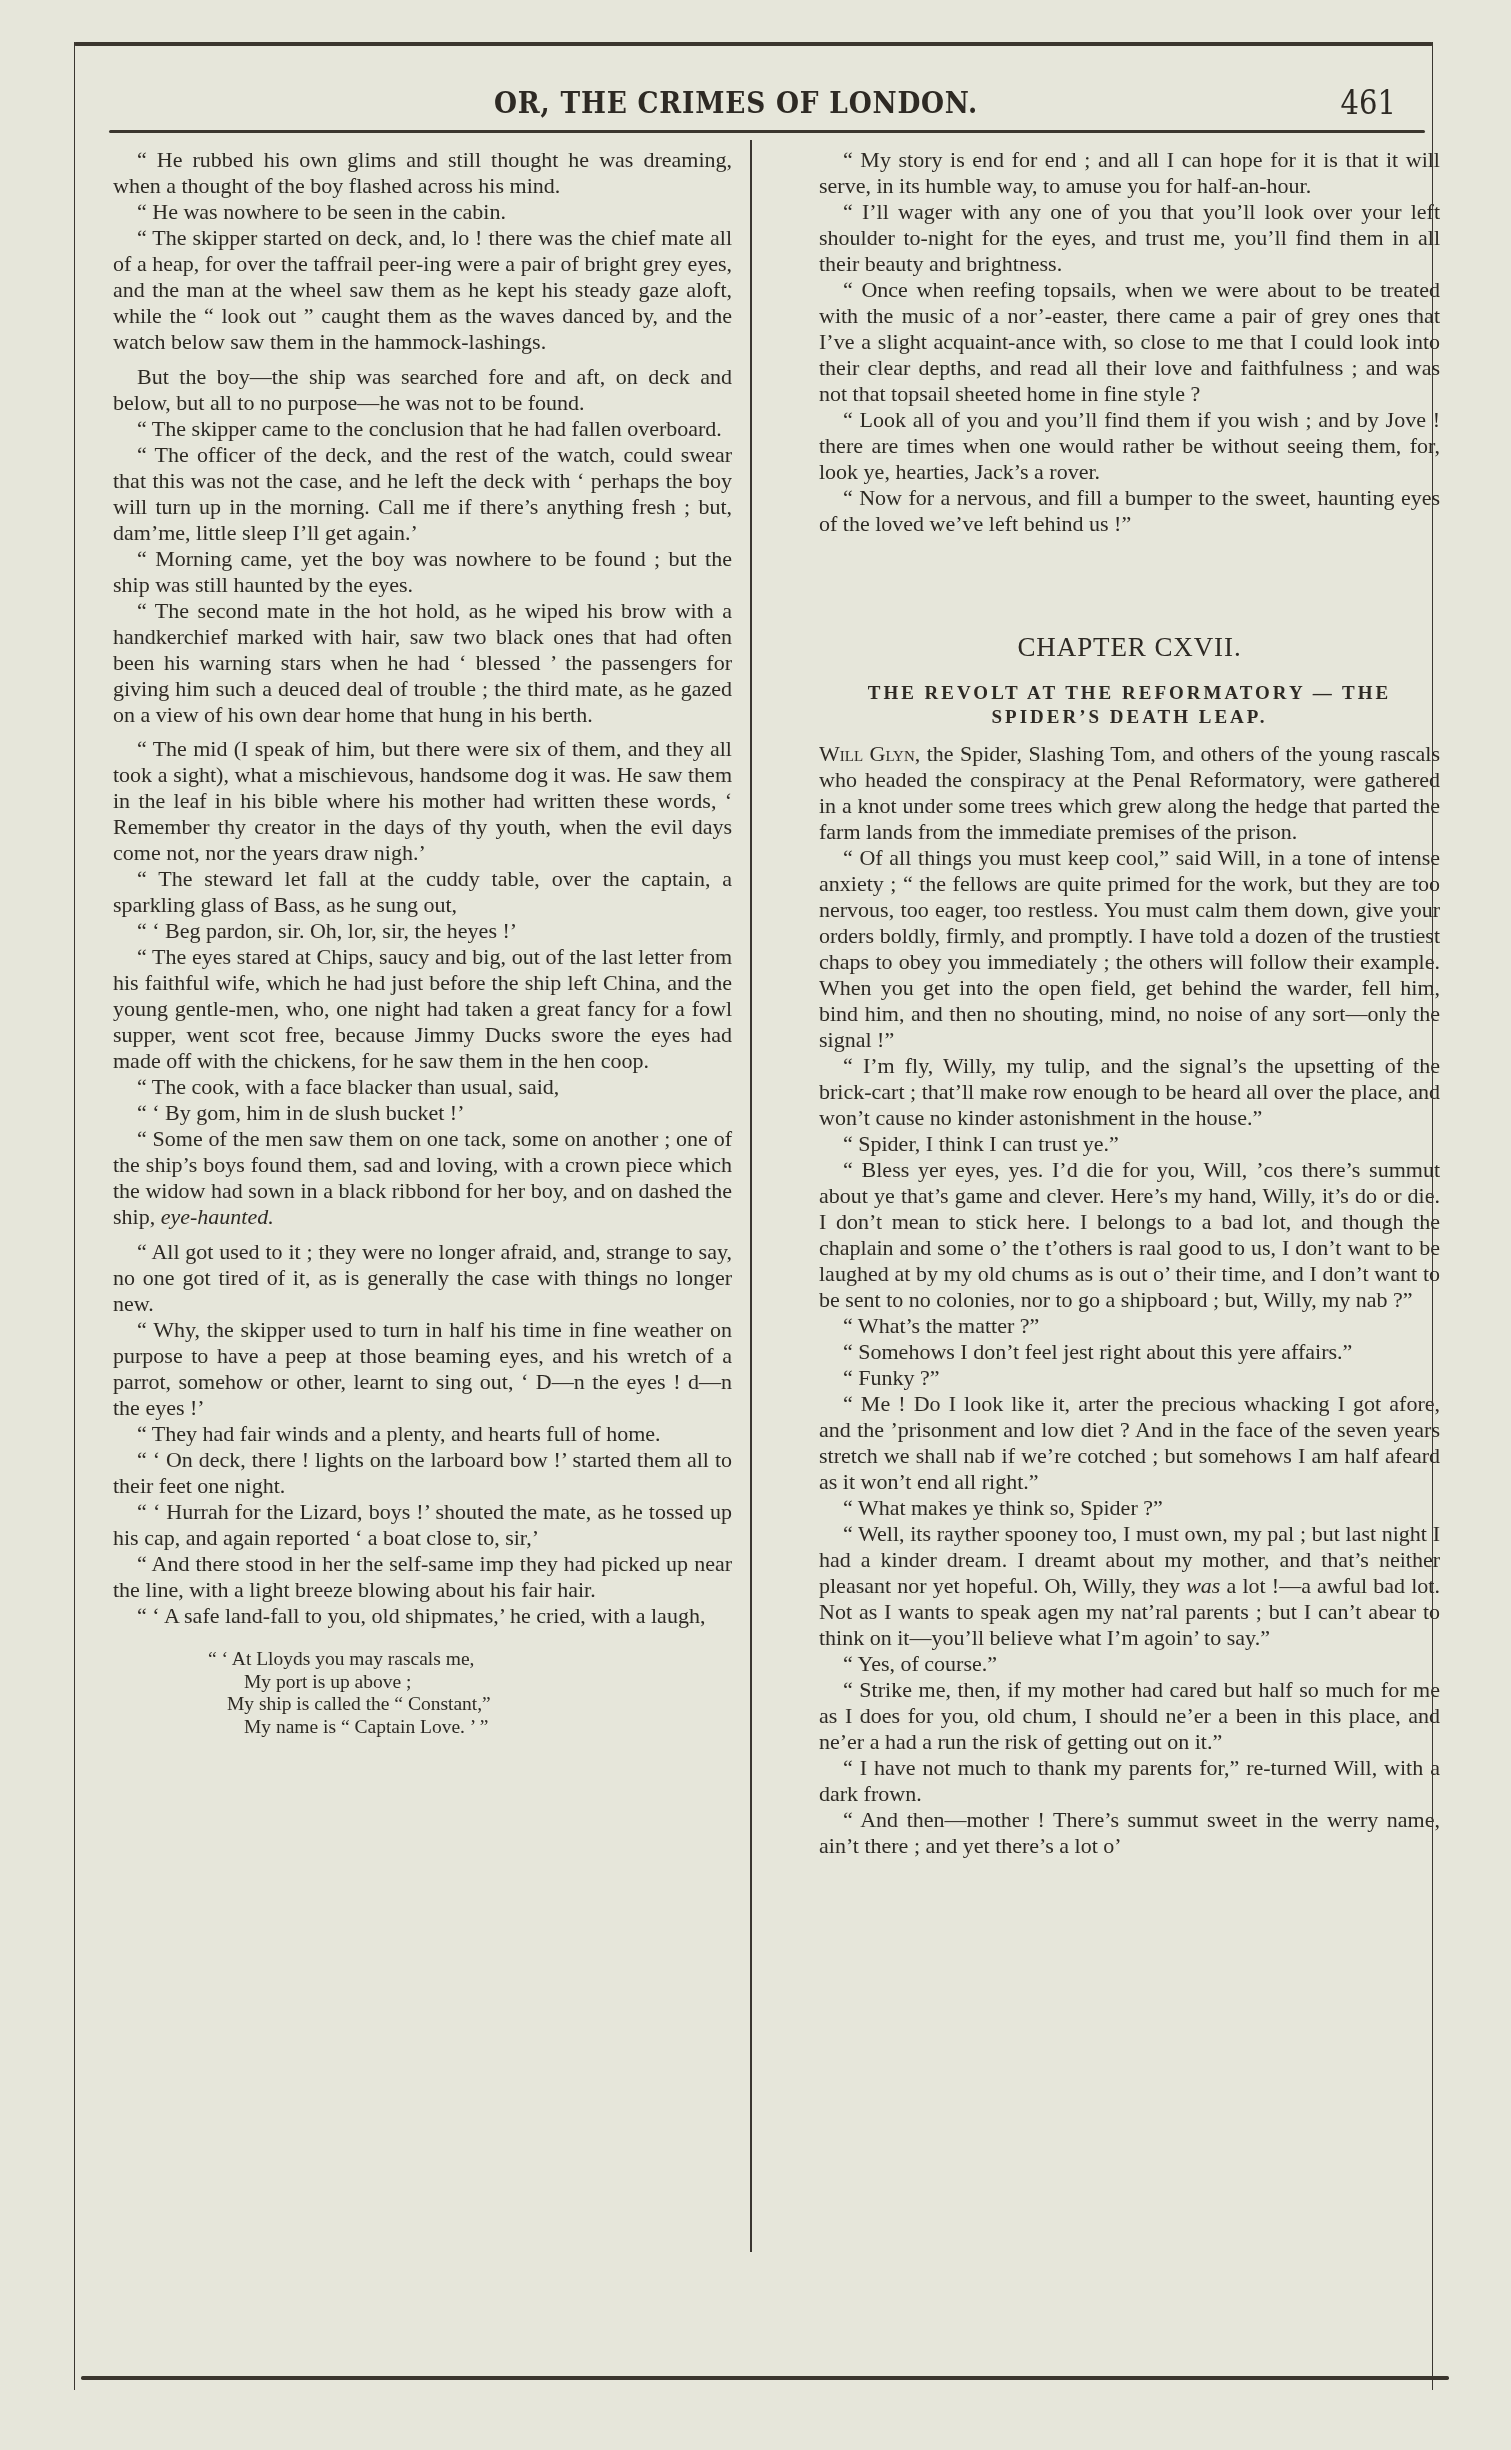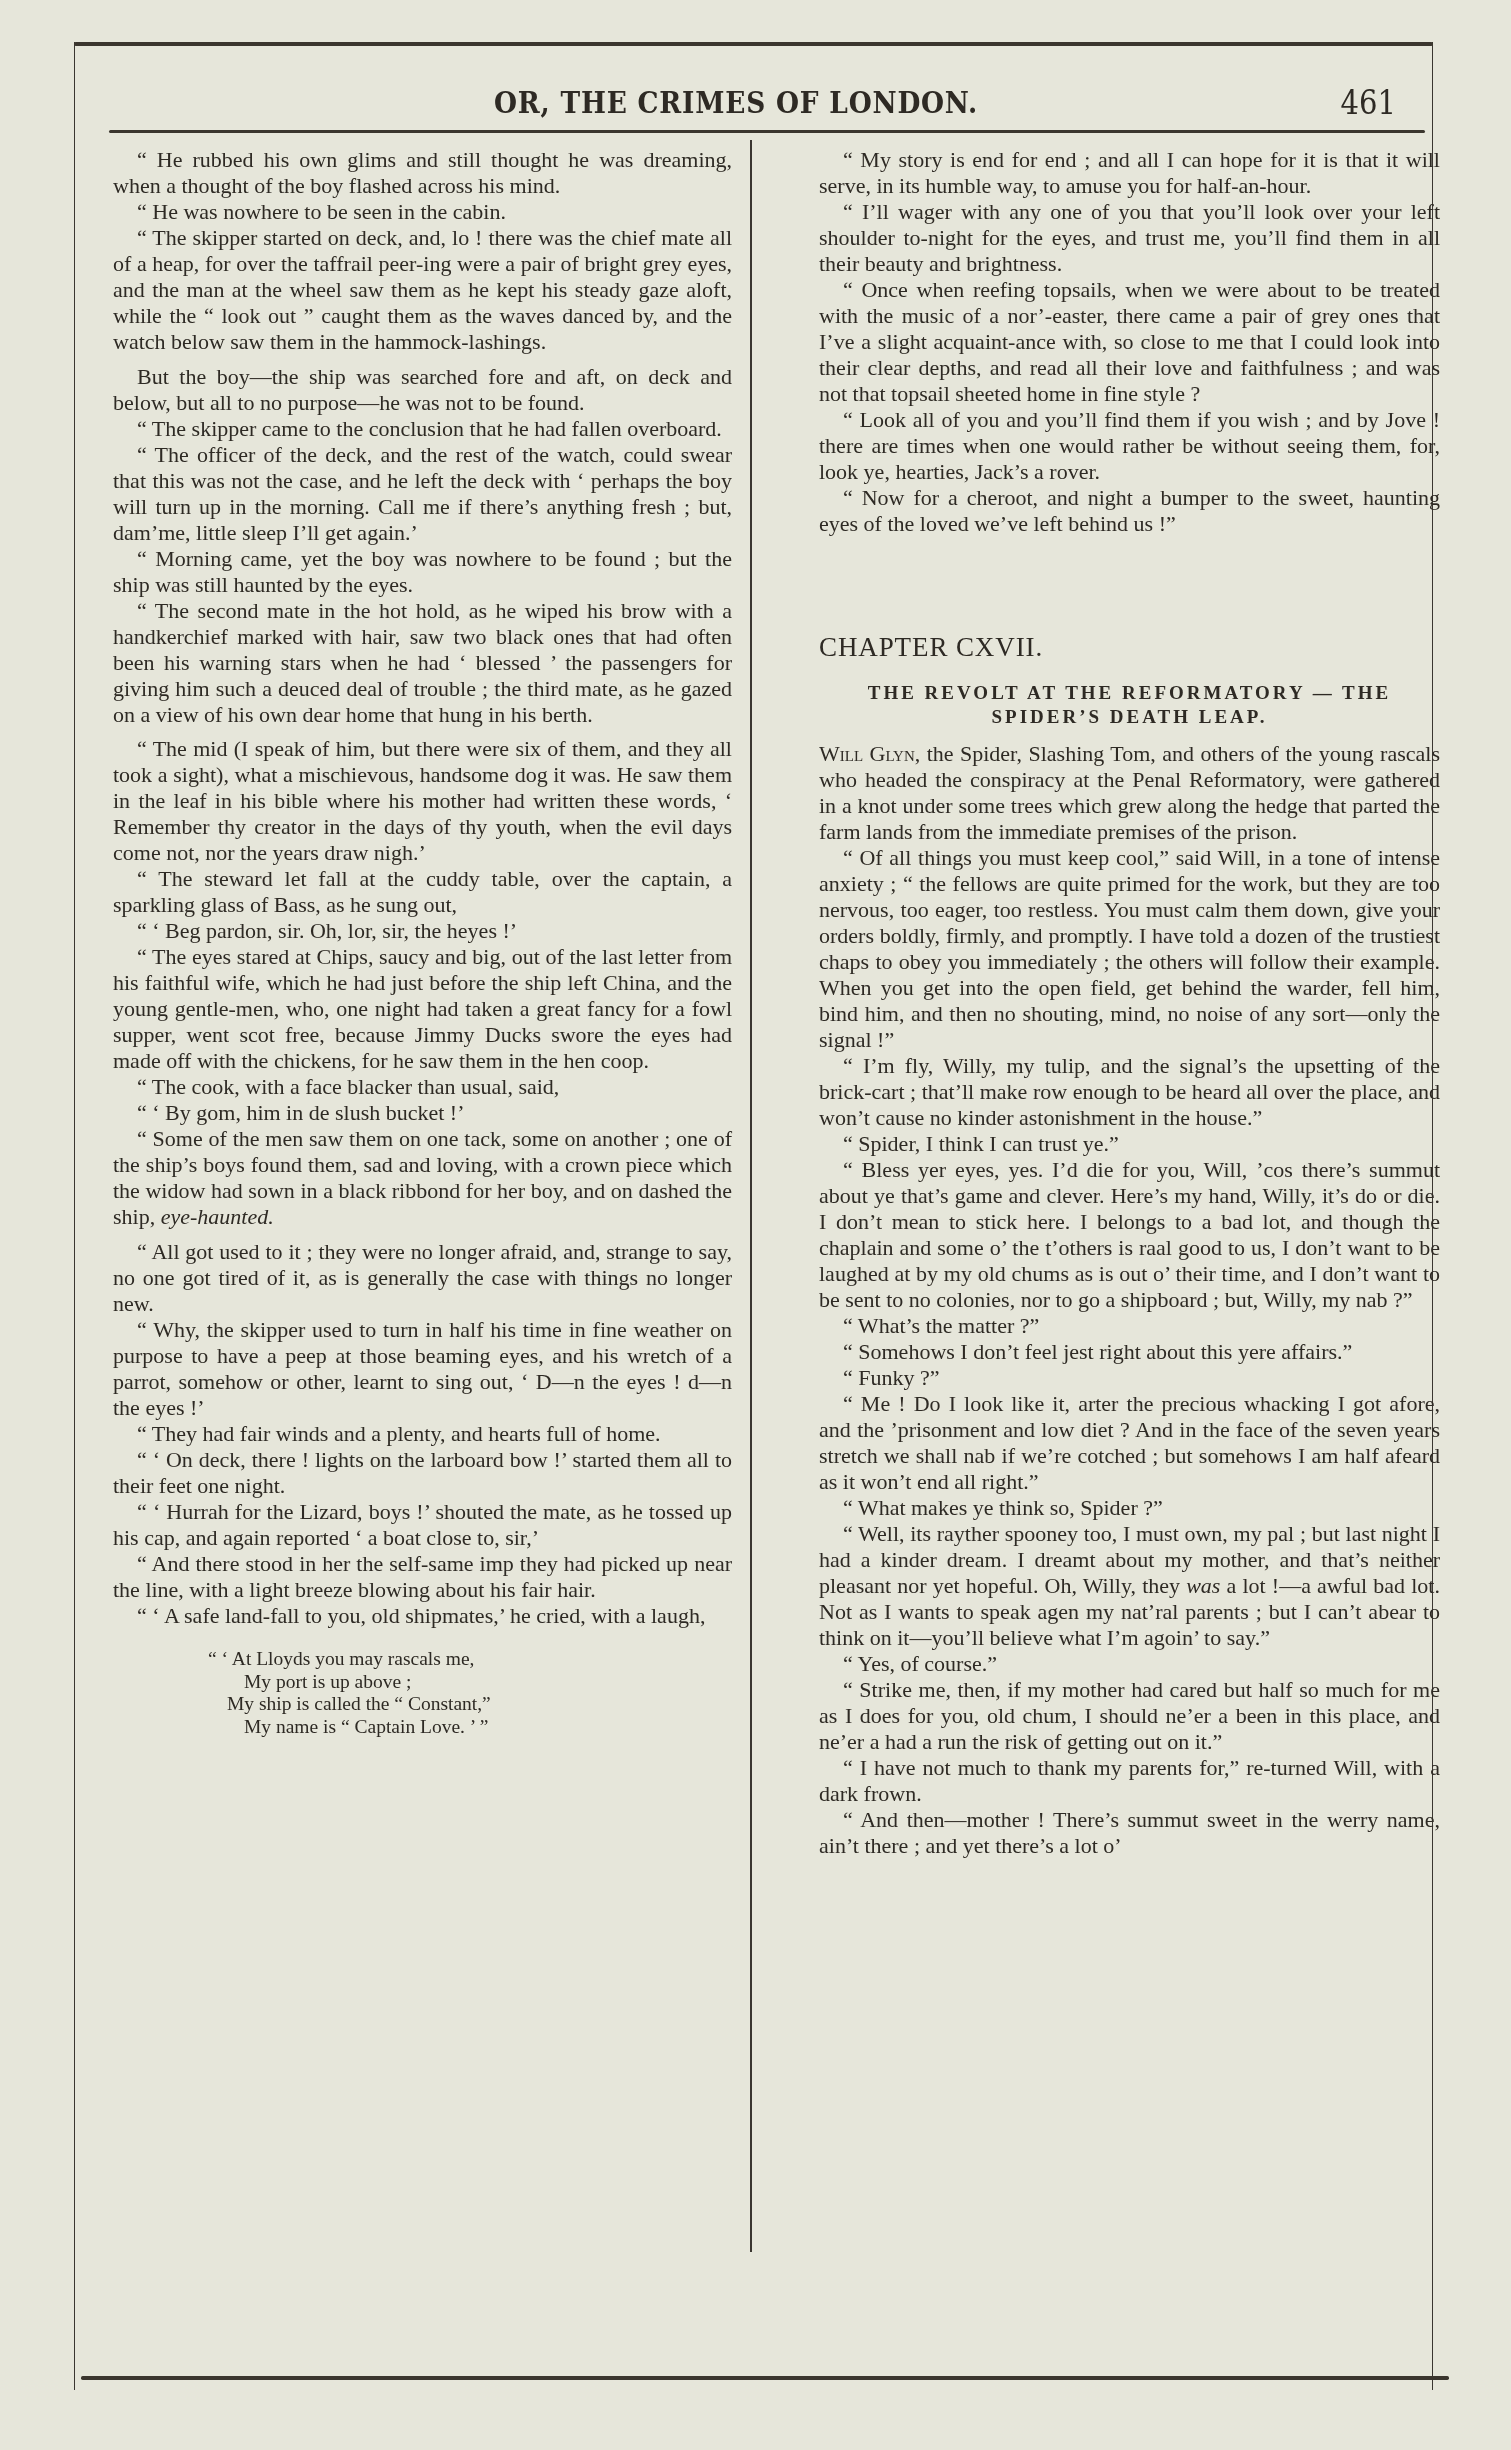--- a/index.html
+++ b/index.html
@@ -41,21 +41,21 @@
   .col-left { left:113px; width:619px; }
   .col-right { left:819px; width:621px; }
   .column p { margin:0; text-indent:24px; }
   .column p.gap { margin-top:8.7px; }
   .verse { margin:19px 0 0 95px; font-size:19.5px; line-height:22.5px; text-align:left; }
   .verse div { white-space:nowrap; }
   .verse .i1 { padding-left:36px; }
   .verse .i2 { padding-left:0px; }
   .verse .i3 { padding-left:36px; }
   .chapter {
-    text-align:left; font-size:27px; margin:97px 0 0 0; letter-spacing:0.9px;
+    text-align:center; font-size:27px; margin:97px 0 0 0; letter-spacing:0.9px;
   }
   .subtitle {
     text-align:center; font-size:19px; font-weight:bold; letter-spacing:3px;
     line-height:24px; margin:21px 0 12px 0;
   }
   .smallcaps { font-variant:small-caps; }
   em { }
 </style>
 </head>
 <body>
@@ -100,21 +100,21 @@
     <div style="padding-left:19px">My ship is called the “ Constant,”</div>
     <div class="i3">My name is “ Captain Love. ’ ”</div>
   </div>
 </div>
 
 <div class="column col-right">
   <p>“ My story is end for end ; and all I can hope for it is that it will serve, in its humble way, to amuse you for half-an-hour.</p>
   <p>“ I’ll wager with any one of you that you’ll look over your left shoulder to-night for the eyes, and trust me, you’ll find them in all their beauty and brightness.</p>
   <p>“ Once when reefing topsails, when we were about to be treated with the music of a nor’-easter, there came a pair of grey ones that I’ve a slight acquaint-ance with, so close to me that I could look into their clear depths, and read all their love and faithfulness ; and was not that topsail sheeted home in fine style ?</p>
   <p>“ Look all of you and you’ll find them if you wish ; and by Jove ! there are times when one would rather be without seeing them, for, look ye, hearties, Jack’s a rover.</p>
-  <p>“ Now for a cheroot, and night a bumper to the sweet, haunting eyes of the loved we’ve left behind us !”</p>
+  <p>“ Now for a nervous, and fill a bumper to the sweet, haunting eyes of the loved we’ve left behind us !”</p>
 
   <div class="chapter">CHAPTER CXVII.</div>
   <div class="subtitle">
     <div>THE REVOLT AT THE REFORMATORY — THE</div>
     <div>SPIDER’S DEATH LEAP.</div>
   </div>
 
   <p style="text-indent:0"><span class="smallcaps">Will Glyn</span><span>, the Spider, Slashing Tom, and others of the young rascals who headed the conspiracy at the Penal Reformatory, were gathered in a knot under some trees which grew along the hedge that parted the farm lands from the immediate premises of the prison.</span></p>
   <p>“ Of all things you must keep cool,” said Will, in a tone of intense anxiety ; “ the fellows are quite primed for the work, but they are too nervous, too eager, too restless. You must calm them down, give your orders boldly, firmly, and promptly. I have told a dozen of the trustiest chaps to obey you immediately ; the others will follow their example. When you get into the open field, get behind the warder, fell him, bind him, and then no shouting, mind, no noise of any sort—only the signal !”</p>
   <p>“ I’m fly, Willy, my tulip, and the signal’s the upsetting of the brick-cart ; that’ll make row enough to be heard all over the place, and won’t cause no kinder astonishment in the house.”</p>

